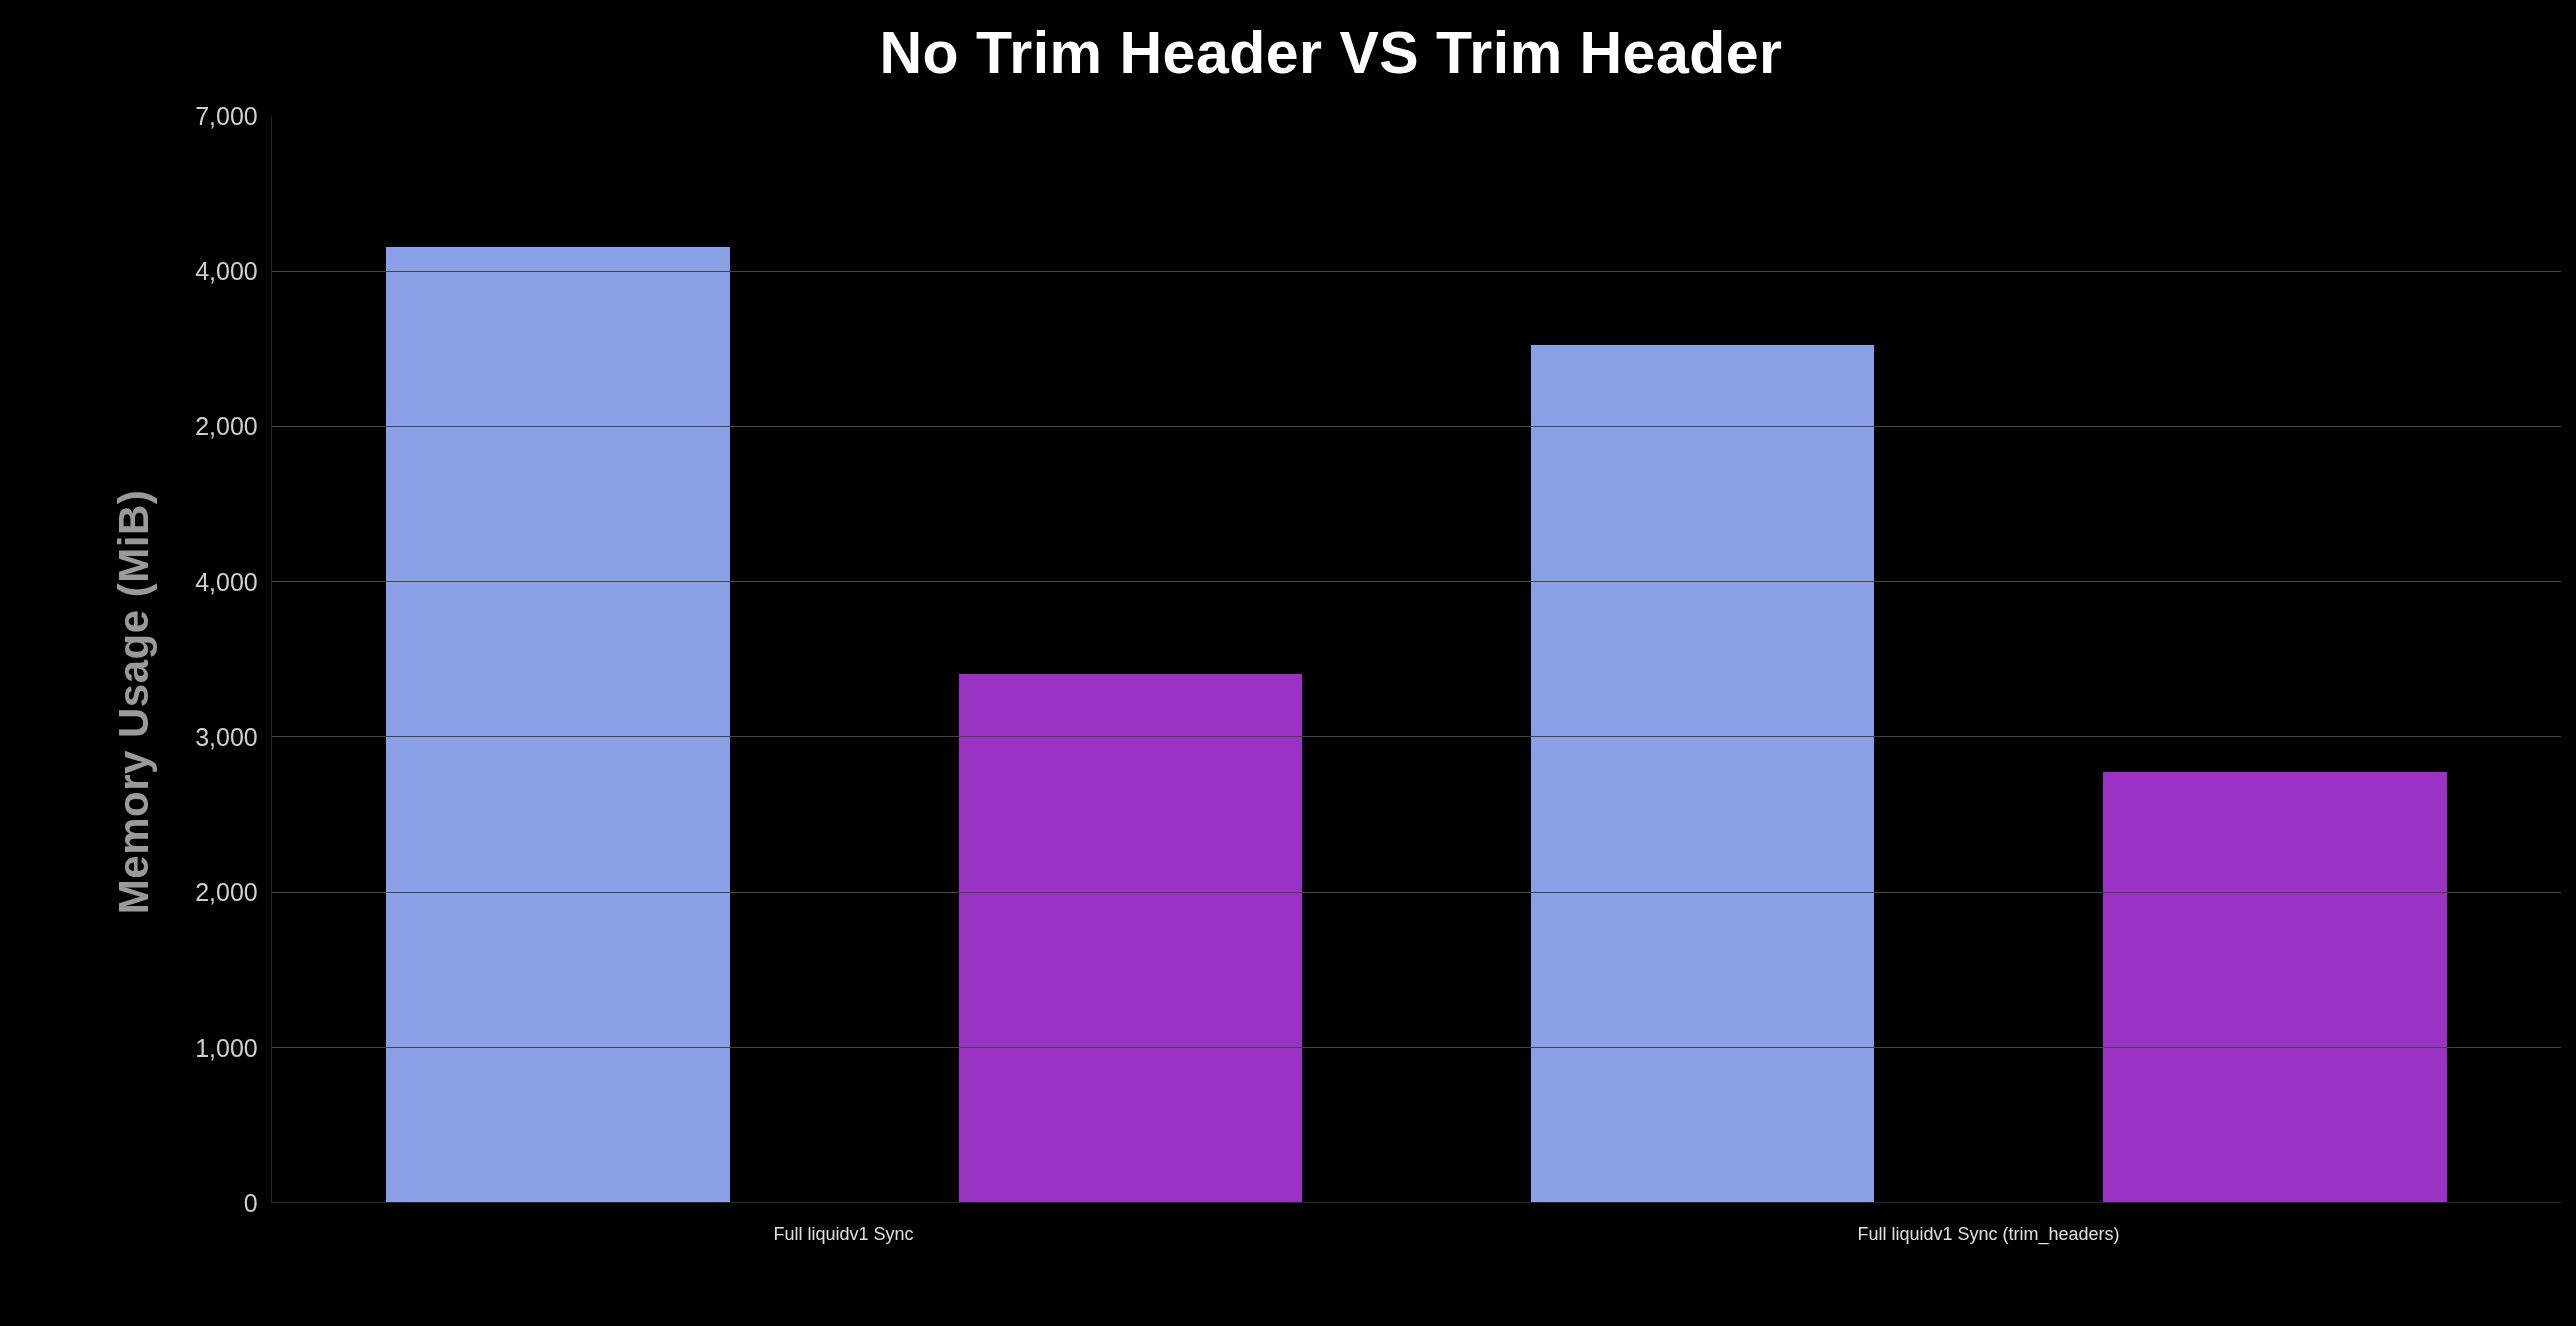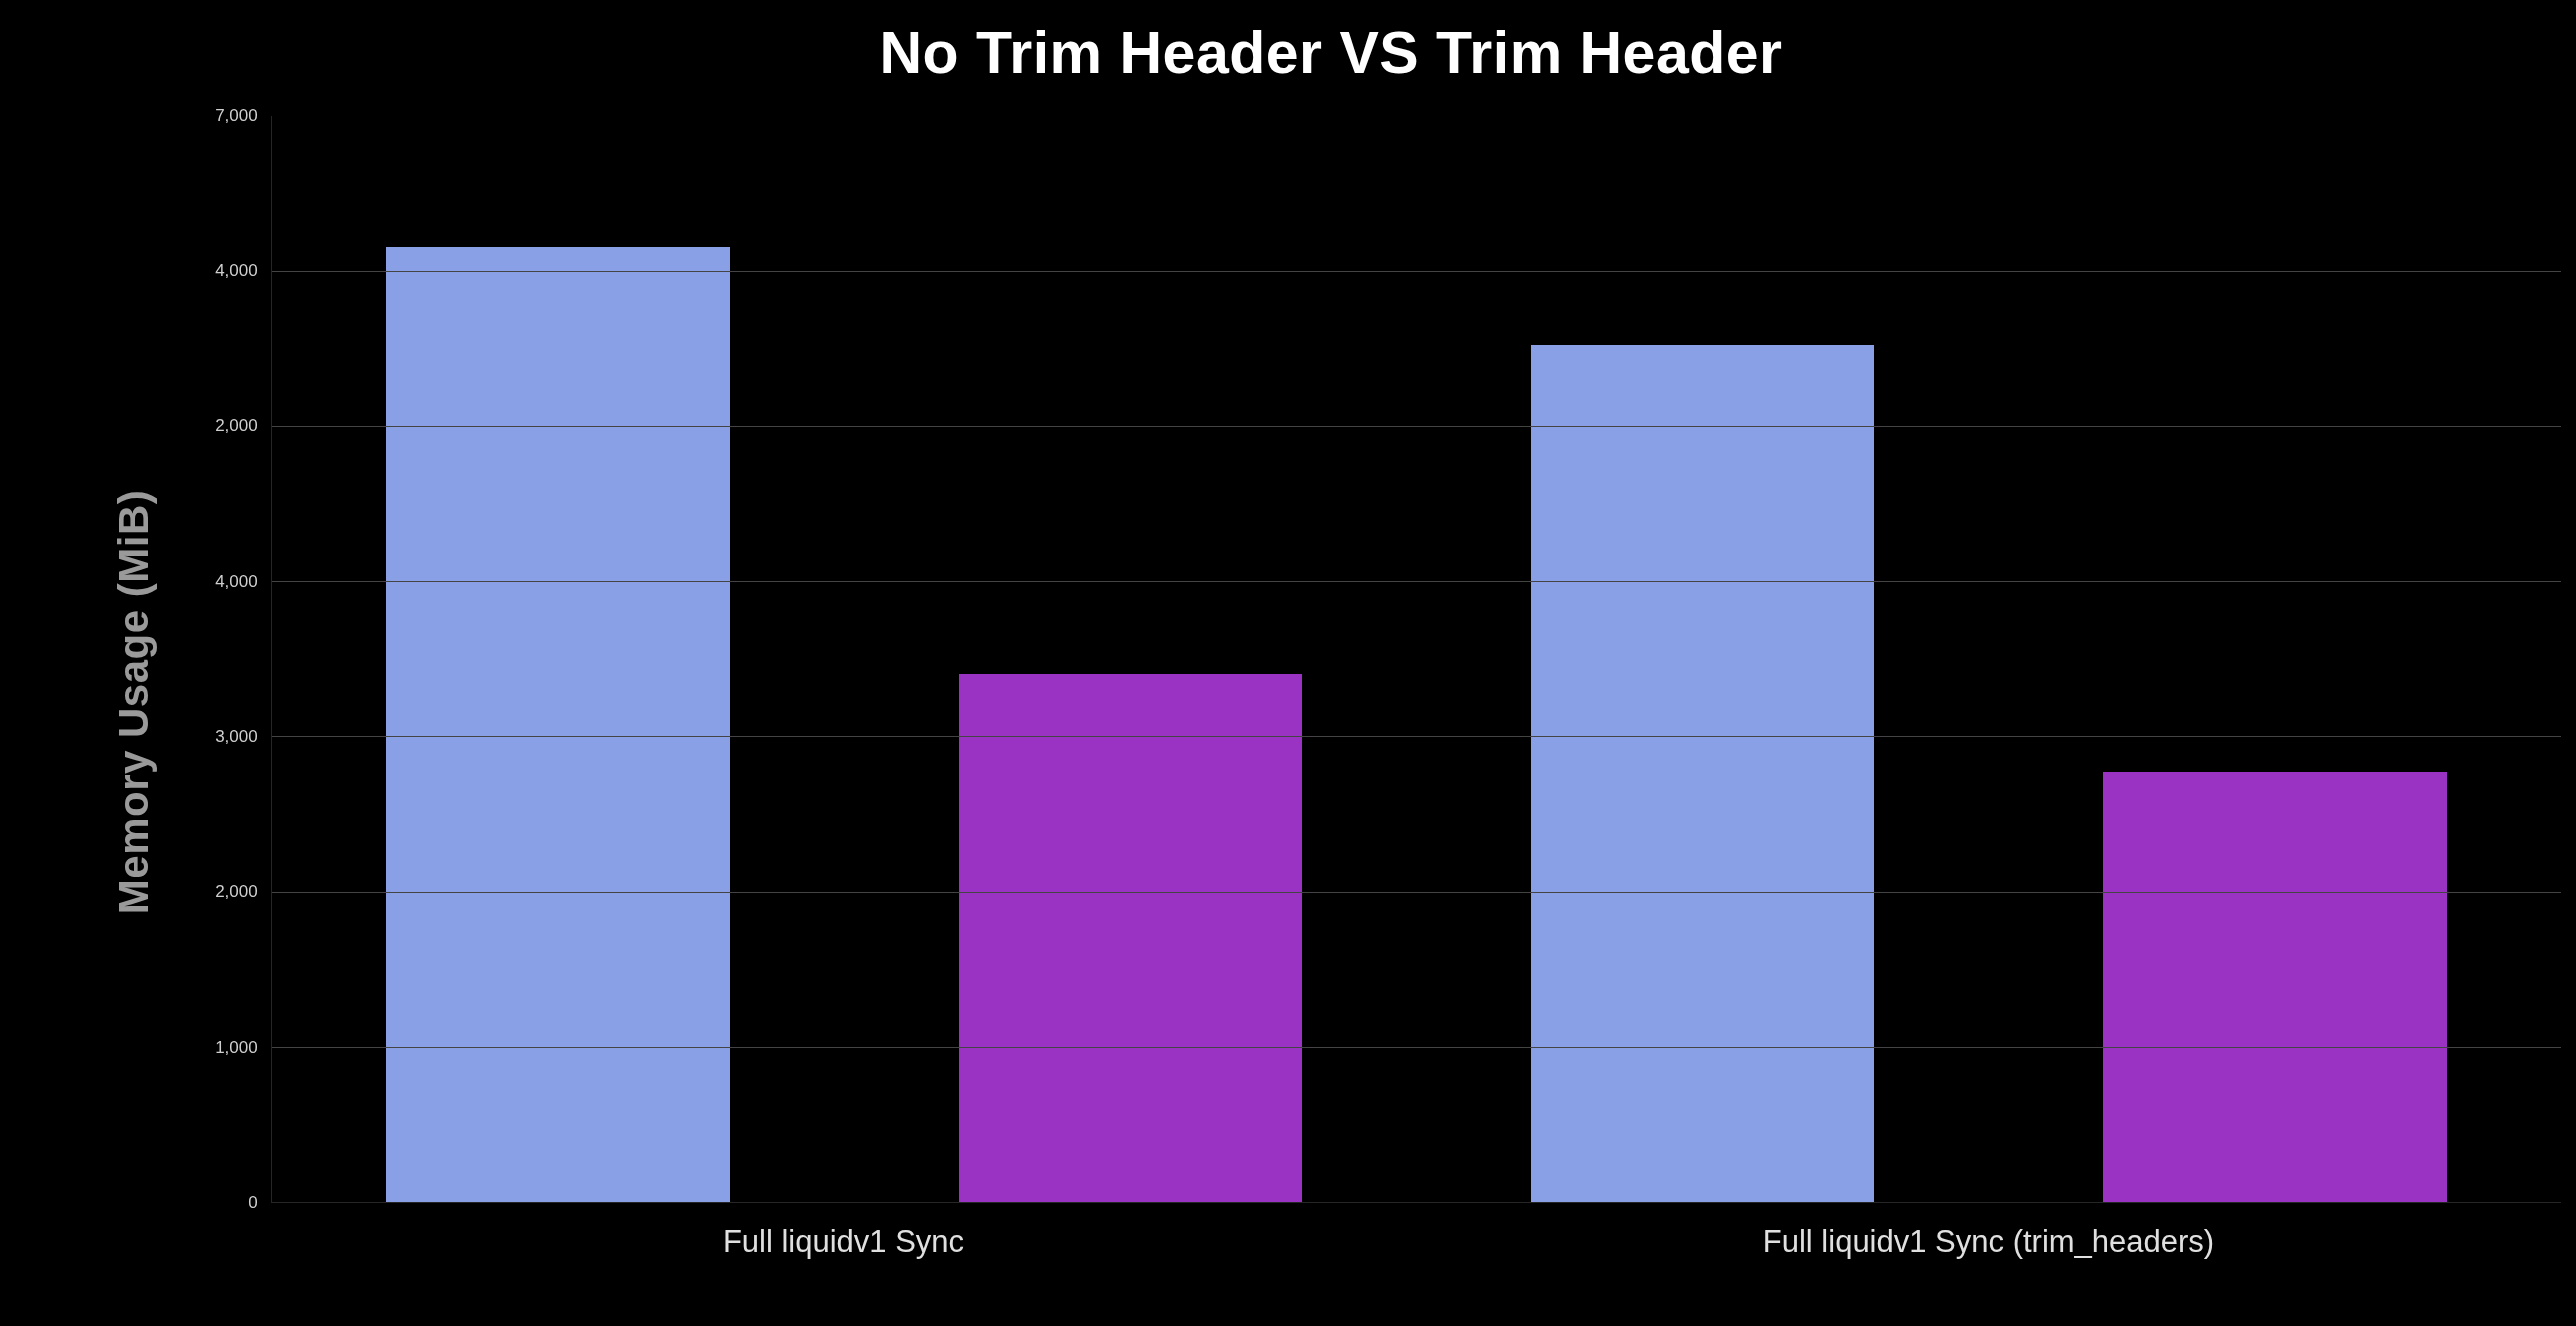--- a/index.html
+++ b/index.html
@@ -64,21 +64,21 @@
     min-height: 0;
   }
   .y-ticks {
     width: 104px;
     position: relative;
   }
   .y-tick {
     position: absolute;
     right: 13.3px;
     transform: translateY(-50%);
-    font-size: 17px;
+    font-size: 25px;
     color: #cfcfcf;
     white-space: nowrap;
   }
   .plot-area {
     flex: 1 1 auto;
     position: relative;
     border-left: 0.9px solid rgba(255,255,255,0.15);
     border-bottom: 0.9px solid rgba(255,255,255,0.15);
   }
   .gridline {
@@ -119,21 +119,21 @@
     flex: none;
   }
   .x-ticks {
     flex: 1 1 auto;
     display: flex;
     flex-direction: row;
   }
   .x-tick {
     flex: 1 1 0;
     text-align: center;
-    font-size: 31px;
+    font-size: 18px;
     color: #e0e0e0;
     padding-top: 21px;
     white-space: nowrap;
     overflow: visible;
   }
 </style>
 </head>
 <body>
 
 <div class="chart-wrap">

